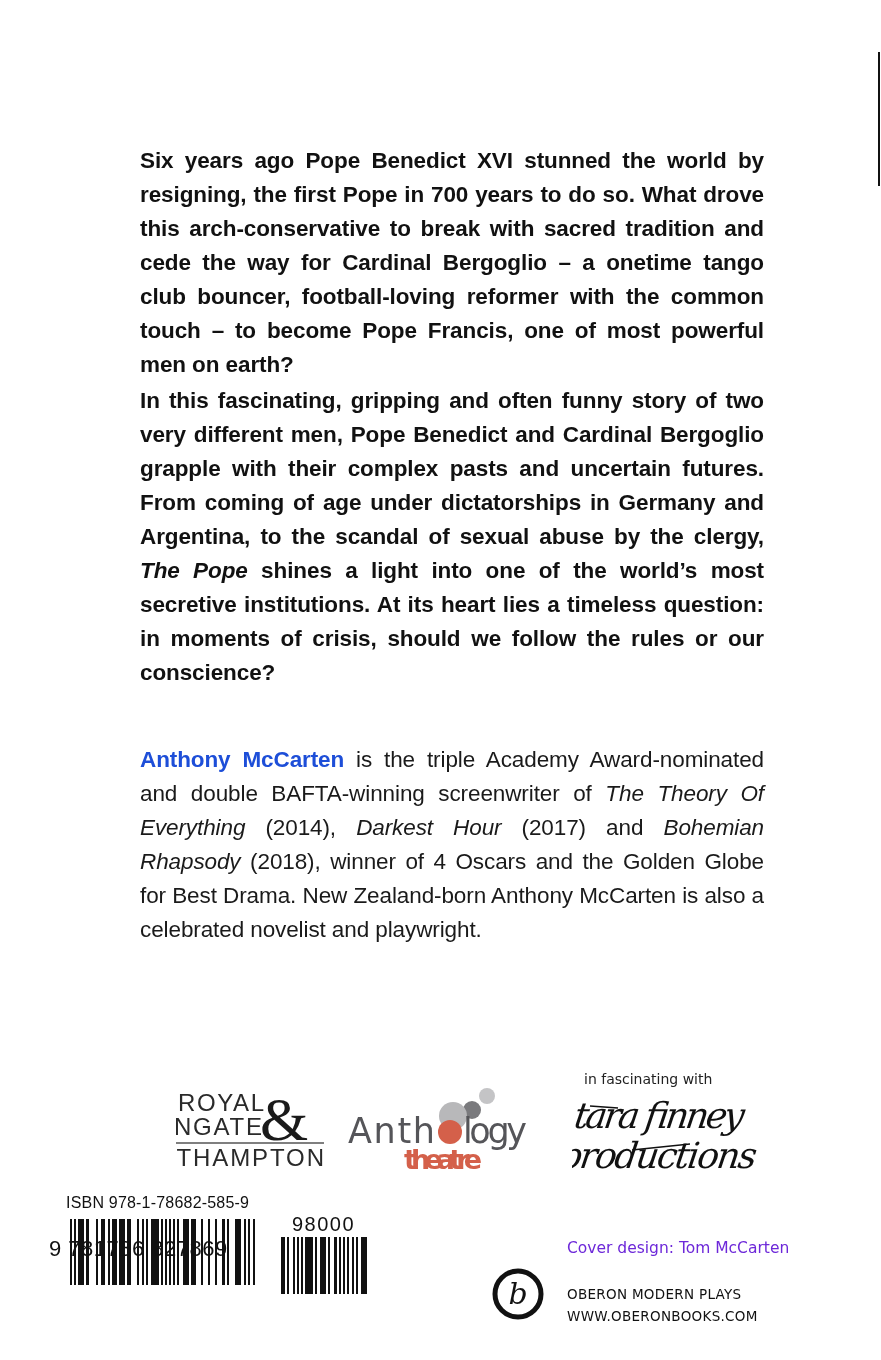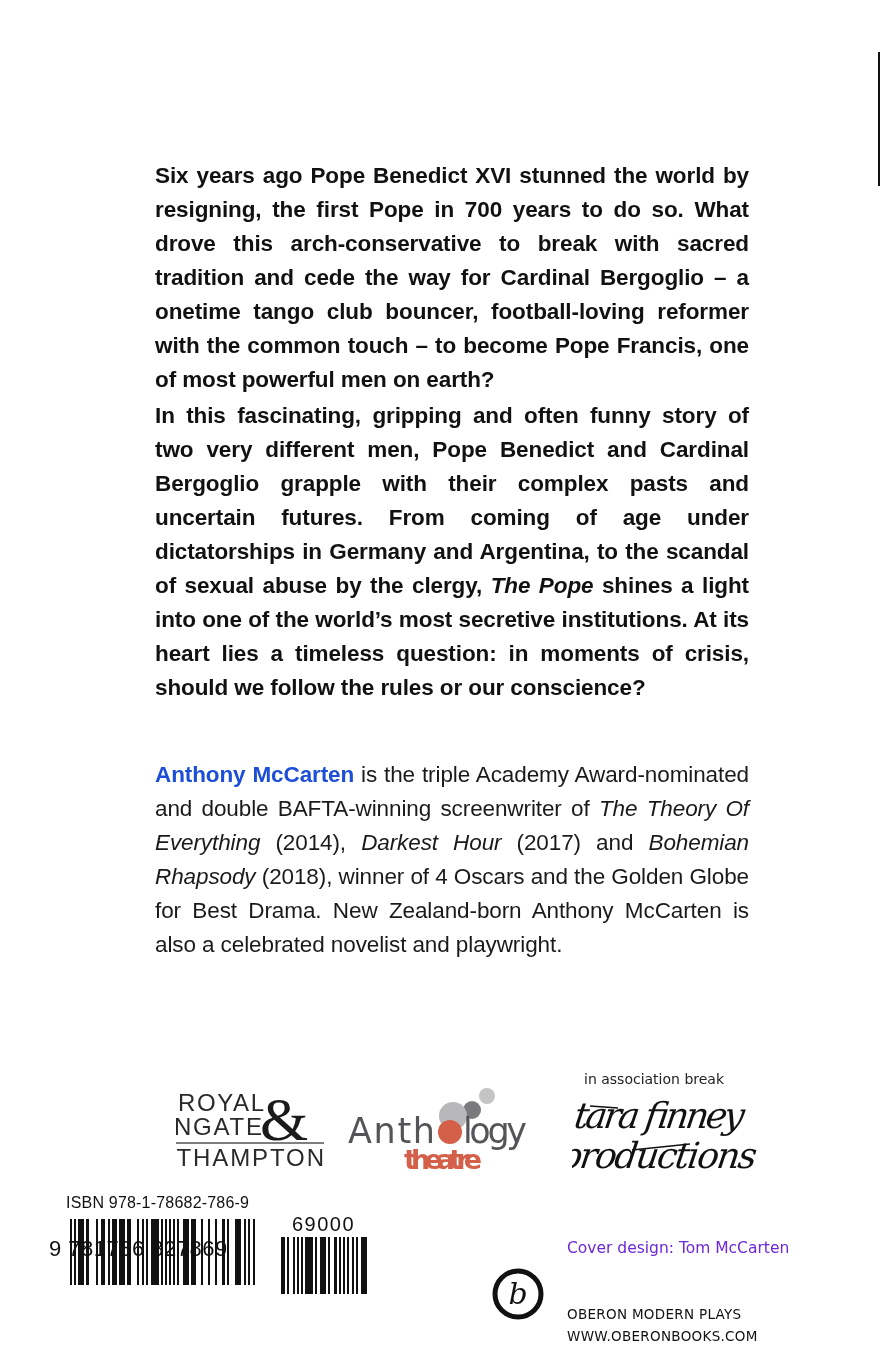--- a/index.html
+++ b/index.html
@@ -25,21 +25,21 @@
     }
     .blurb {
       position: absolute;
       left: 140px;
       width: 624px;
       font-size: 22.5px;
       line-height: 34px;
       text-align: justify;
       letter-spacing: -0.1px;
     }
-    .blurb p { margin: 15px; }
+    .blurb p { margin: 0; }
     .p-bold { font-weight: bold; }
     .p1 { top: 144px; }
     .p2 { top: 384px; }
     .p3 { top: 743px; font-weight: normal; color: #1a1a1a; }
     .author-name { color: #1d4ed8; font-weight: bold; }
     em { font-style: italic; }
 
     
     .rdn {
       position: absolute;
@@ -125,21 +125,20 @@
     }
     .oberon-series {
       position: absolute;
       left: 567px;
       top: 1283px;
       font-size: 13.5px;
       line-height: 22px;
       font-family: "DejaVu Sans", sans-serif;
       letter-spacing: 0.3px;
       color: #111;
-      margin-top: 20px;
     }
   </style>
 </head>
 <body>
 
 <div class="edge-line"></div>
 
 <div class="blurb p1 p-bold">
   <p>Six years ago Pope Benedict XVI stunned the world by resigning, the first Pope in 700 years to do so. What drove this arch-conservative to break with sacred tradition and cede the way for Cardinal Bergoglio – a onetime tango club bouncer, football-loving reformer with the common touch – to become Pope Francis, one of most powerful men on earth?</p>
 </div>
@@ -163,30 +162,30 @@
 <svg class="anthology" viewBox="0 0 185 90">
   <circle cx="140" cy="10" r="8" fill="#c4c4c6"></circle>
   <circle cx="125" cy="24" r="9" fill="#7a7a7d"></circle>
   <circle cx="106" cy="30" r="14" fill="#b8b8ba"></circle>
   <text x="1" y="57" font-family="DejaVu Sans, sans-serif" font-size="35" fill="#555559" textLength="87">Anth</text>
   <circle cx="103" cy="46" r="12" fill="#d4604a"></circle>
   <text x="116" y="57" font-family="DejaVu Sans, sans-serif" font-size="35" fill="#555559" textLength="64">logy</text>
   <text x="57" y="83" font-family="DejaVu Sans, sans-serif" font-size="27" font-weight="bold" fill="#d4604a" textLength="78">theatre</text>
 </svg>
 
-<div class="assoc-label">in association break</div>
+<div class="assoc-label">in fascinating with</div>
 
 <svg class="tara" viewBox="0 0 195 85">
   <text x="6" y="36" font-family="DejaVu Serif, serif" font-style="italic" font-size="36" fill="#111" textLength="170" transform="skewX(-8)">tara finney</text>
   <text x="-4" y="76" font-family="DejaVu Serif, serif" font-style="italic" font-size="36" fill="#111" textLength="198" transform="skewX(-8)">productions</text>
   <path d="M18 14 L 46 16" stroke="#111" stroke-width="1.6" fill="none"></path>
   <path d="M60 58 L 118 52" stroke="#111" stroke-width="1.4" fill="none"></path>
 </svg>
 
-<div class="isbn-label">ISBN 978-1-78682-786-9</div>
+<div class="isbn-label">ISBN 978-1-78682-585-9</div>
 
 <svg class="barcode" width="200" height="66" viewBox="0 0 200 66">
   <g fill="#111">
     <rect x="0" y="0" width="2" height="66"></rect>
       <rect x="4" y="0" width="2" height="66"></rect>
     <rect x="8" y="0" width="6" height="66"></rect>
       <rect x="16" y="0" width="3" height="66"></rect>
     <rect x="26" y="0" width="2" height="66"></rect>
       <rect x="31" y="0" width="4" height="66"></rect>
     <rect x="38" y="0" width="2" height="66"></rect>
@@ -211,21 +210,21 @@
       <rect x="157" y="0" width="2" height="66"></rect>
     <rect x="165" y="0" width="6" height="66"></rect>
       <rect x="174" y="0" width="2" height="66"></rect>
     <rect x="178" y="0" width="2" height="66"></rect>
       <rect x="183" y="0" width="2" height="66"></rect>
   </g>
 </svg>
 
 <div class="barcode-digits">9 781786 827869</div>
 
-<div class="addon-digits">69000</div>
+<div class="addon-digits">98000</div>
 
 <svg class="addon-barcode" width="100" height="57" viewBox="0 0 100 57">
   <g fill="#111">
     <rect x="0" y="0" width="4" height="57"></rect>
       <rect x="6" y="0" width="2" height="57"></rect>
     <rect x="12" y="0" width="2" height="57"></rect>
       <rect x="16" y="0" width="2" height="57"></rect>
     <rect x="20" y="0" width="2" height="57"></rect>
       <rect x="24" y="0" width="8" height="57"></rect>
     <rect x="34" y="0" width="2" height="57"></rect>

